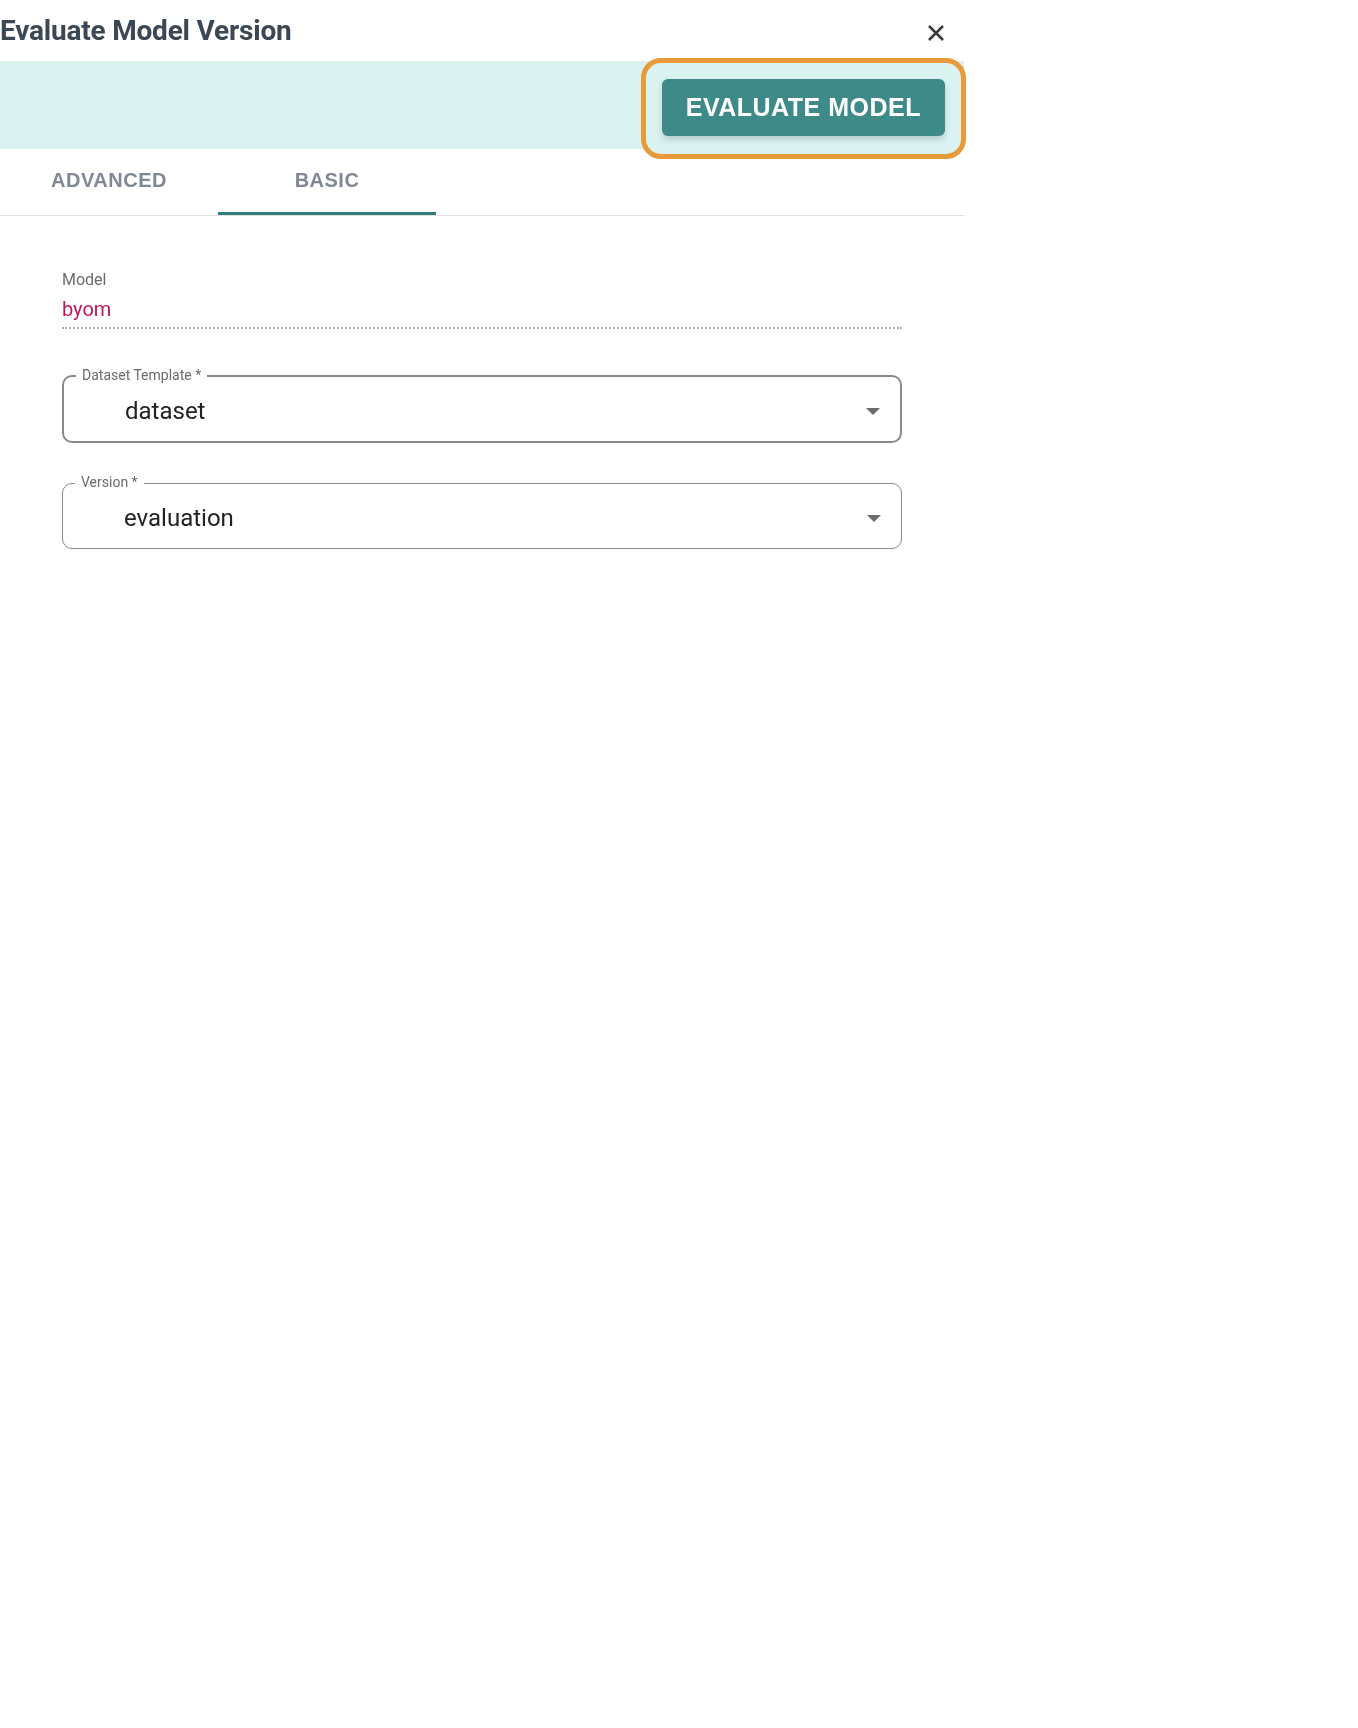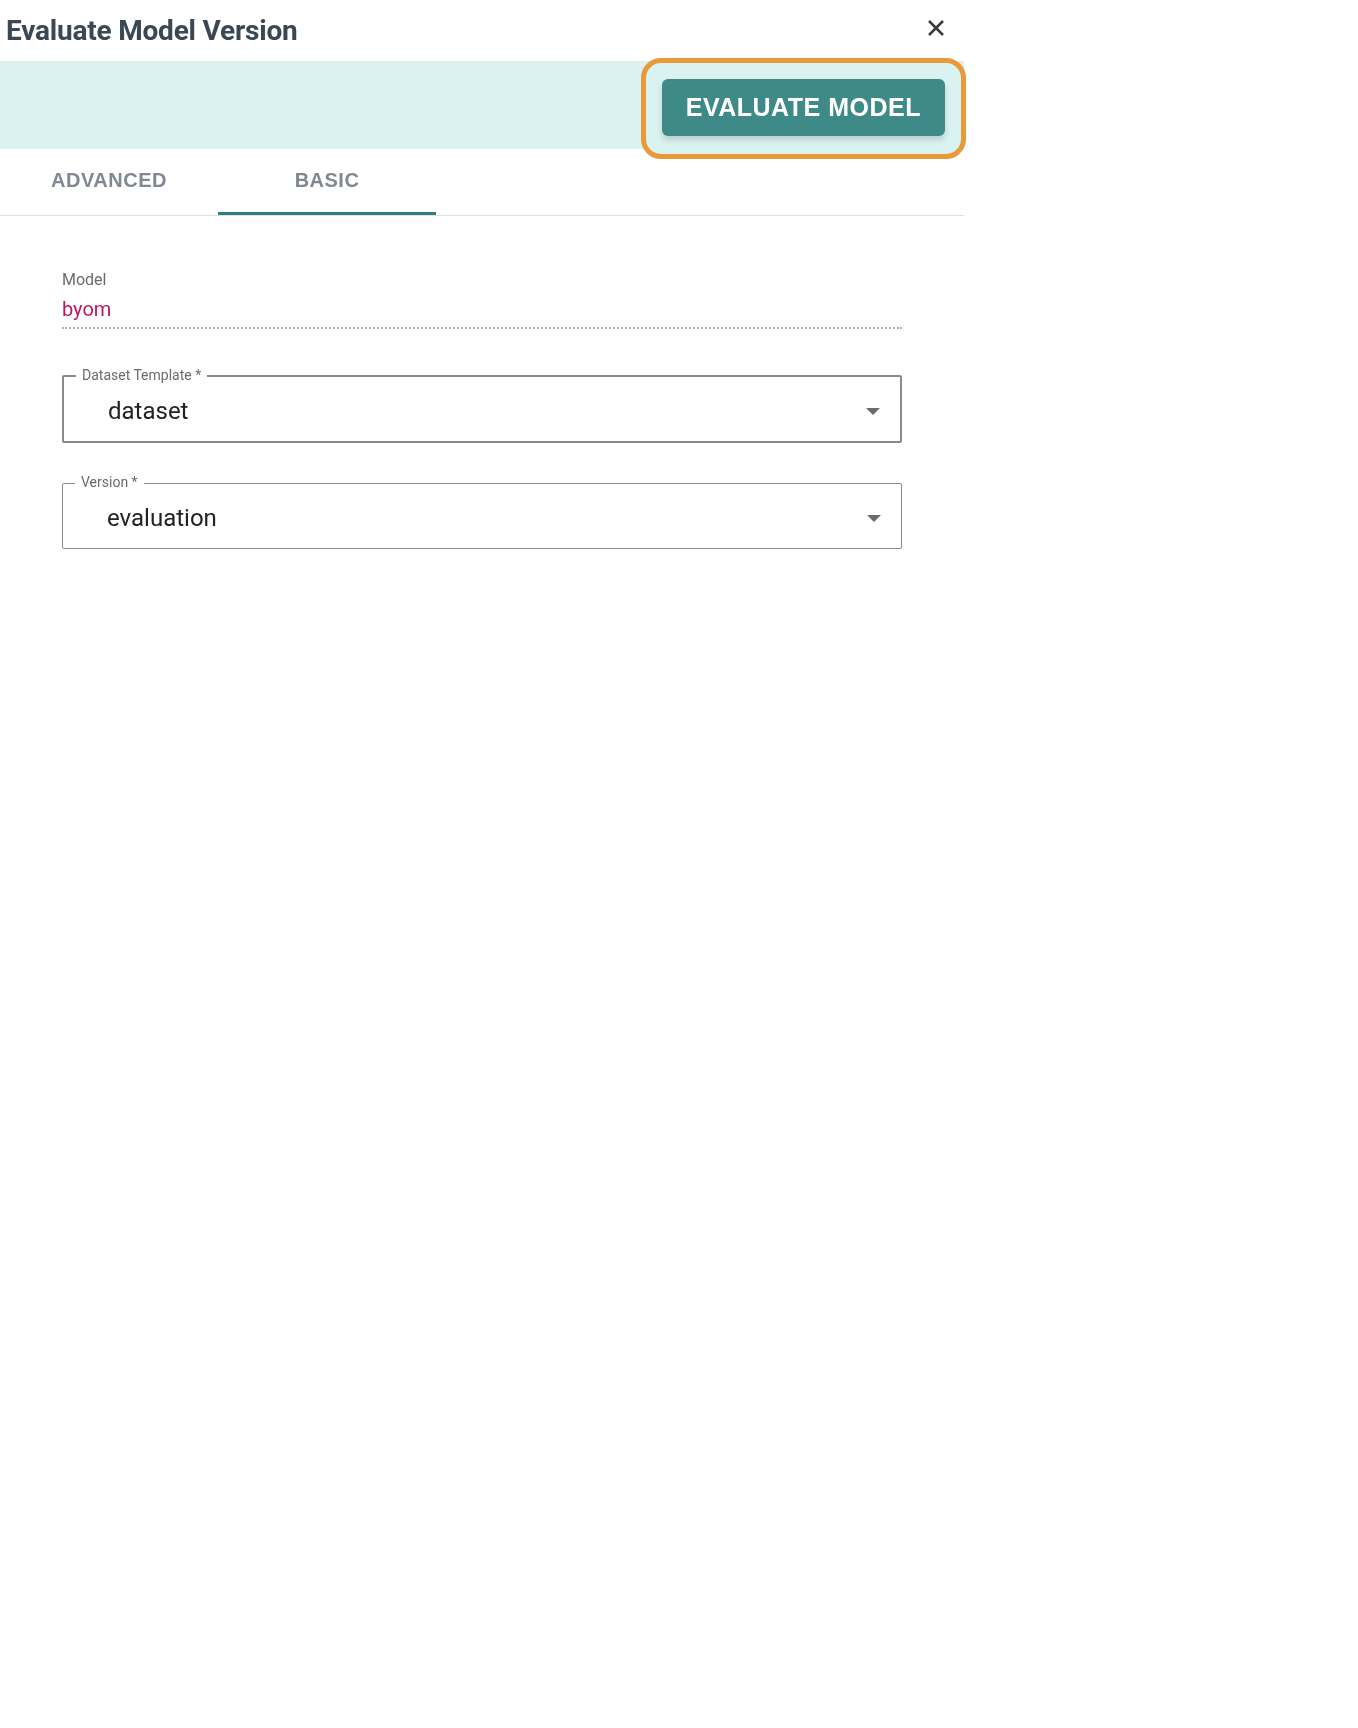--- a/index.html
+++ b/index.html
@@ -14,22 +14,22 @@
       height: 1728px;
       transform-origin: top left;
     }
     .dialog {
       width: 964px;
       background: #fff;
     }
     .header {
       display: flex;
       justify-content: space-between;
-      align-items: flex-start;
-      padding: 14px 14px 14px 6px;
+      align-items: flex-end;
+      padding: 14px 14px 14px 0;
     }
     .title {
       font-size: 28px;
       font-weight: 700;
       color: #3a4754;
       letter-spacing: -0.2px;
     }
     .close-btn {
       width: 28px;
       height: 28px;
@@ -109,22 +109,22 @@
     }
     .field-value-readonly {
       font-size: 20px;
       color: #be185d;
       padding-bottom: 6px;
       border-bottom: 2px dotted #b0b0b0;
     }
     .outlined-field {
       position: relative;
       border: 1px solid #8a8a8a;
-      border-radius: 2px;
-      padding: 20px 16px 16px 16px;
+      border-radius: 10px;
+      padding: 20px 16px 16px 33px;
       display: flex;
       justify-content: space-between;
       align-items: center;
       margin-bottom: 40px;
     }
     .outlined-field.thick {
       border-width: 2px;
     }
     .outlined-label {
       position: absolute;

